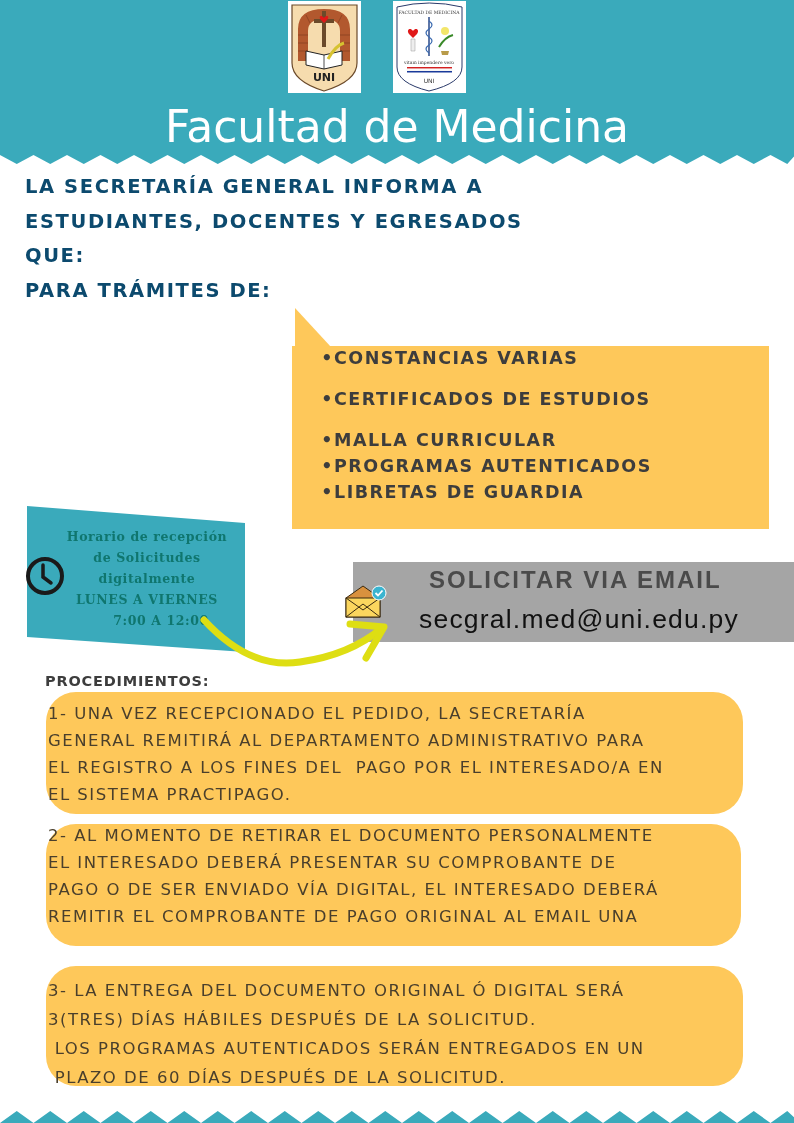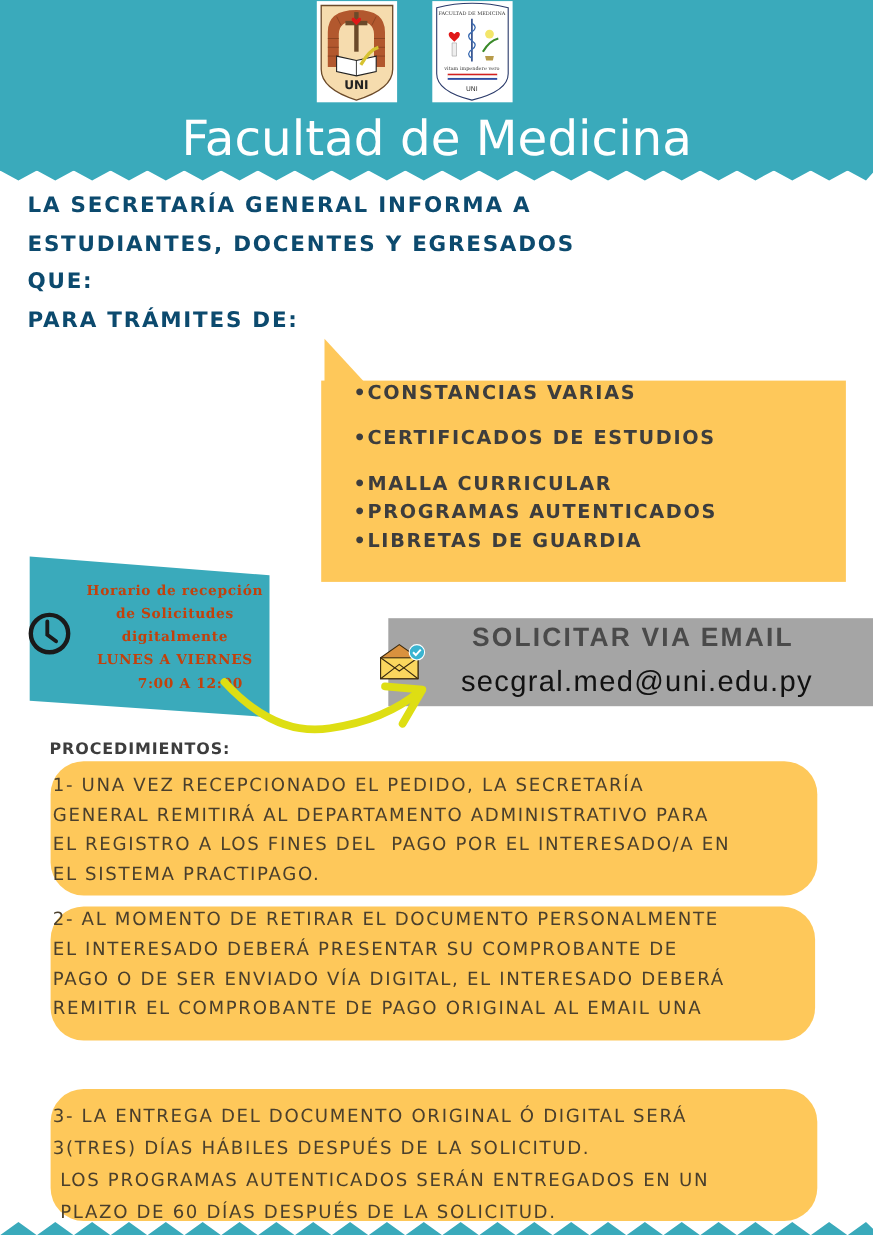--- a/index.html
+++ b/index.html
@@ -47,22 +47,22 @@
     .callout li {
       position: absolute; left: 22px; white-space: nowrap;
       color: #3d3d3d; font-weight: bold; font-size: 17.5px; letter-spacing: 1.5px;
       font-family: "DejaVu Sans", sans-serif; line-height: 22px; text-align: right;
     }
     .callout li .bullet { display: inline-block; width: 20px; }
 
     
     .schedule-shape { position: absolute; left: 25px; top: 505px; width: 222px; height: 150px; }
     .schedule-text {
-      position: absolute; left: 64px; top: 526px; width: 190px; text-align: center;
-      font-family: "DejaVu Serif", serif; font-weight: bold; color: #c2410c;
+      position: absolute; left: 52px; top: 526px; width: 190px; text-align: center;
+      font-family: "DejaVu Serif", serif; font-weight: bold; color: #0f766e;
       font-size: 12.5px; line-height: 21px; letter-spacing: 0.6px;
     }
     .schedule-text div { white-space: nowrap; }
     .clock-icon { position: absolute; left: 24px; top: 555px; width: 42px; height: 42px; }
 
     
     .email-box {
       position: absolute; left: 321px; top: 562px; width: 463px; height: 80px;
       background: #a5a5a5;
       margin-left: 32px;
@@ -216,21 +216,21 @@
 
 <div class="proc-box" style="left:46px; top:824px; width:695px; height:122px;">
   <div class="proc-text" style="top:-2px;">
     <div>2- AL MOMENTO DE RETIRAR EL DOCUMENTO PERSONALMENTE</div>
     <div>EL INTERESADO DEBERÁ PRESENTAR SU COMPROBANTE DE</div>
     <div>PAGO O DE SER ENVIADO VÍA DIGITAL, EL INTERESADO DEBERÁ</div>
     <div>REMITIR EL COMPROBANTE DE PAGO ORIGINAL AL EMAIL UNA</div>
   </div>
 </div>
 
-<div class="proc-box" style="left:46px; top:966px; width:697px; height:120px;margin-top:24px;">
+<div class="proc-box" style="left:46px; top:966px; width:697px; height:120px;">
   <div class="proc-text" style="top:10px; line-height:29px;">
     <div>3- LA ENTREGA DEL DOCUMENTO ORIGINAL Ó DIGITAL SERÁ</div>
     <div>3(TRES) DÍAS HÁBILES DESPUÉS DE LA SOLICITUD.</div>
     <div> LOS PROGRAMAS AUTENTICADOS SERÁN ENTREGADOS EN UN</div>
     <div> PLAZO DE 60 DÍAS DESPUÉS DE LA SOLICITUD.</div>
   </div>
 </div>
 
 <svg class="zigzag-bottom" viewBox="0 0 794 20" preserveAspectRatio="none">
   <path id="zz-bottom" fill="#3aaabb" d="M0,20 L0,20 L16.75,8 L33.5,20 L50.25,8 L67,20 L83.75,8 L100.5,20 L117.25,8 L134,20 L150.75,8 L167.5,20 L184.25,8 L201,20 L217.75,8 L234.5,20 L251.25,8 L268,20 L284.75,8 L301.5,20 L318.25,8 L335,20 L351.75,8 L368.5,20 L385.25,8 L402,20 L418.75,8 L435.5,20 L452.25,8 L469,20 L485.75,8 L502.5,20 L519.25,8 L536,20 L552.75,8 L569.5,20 L586.25,8 L603,20 L619.75,8 L636.5,20 L653.25,8 L670,20 L686.75,8 L703.5,20 L720.25,8 L737,20 L753.75,8 L770.5,20 L787.25,8 L800,20 Z"></path>

